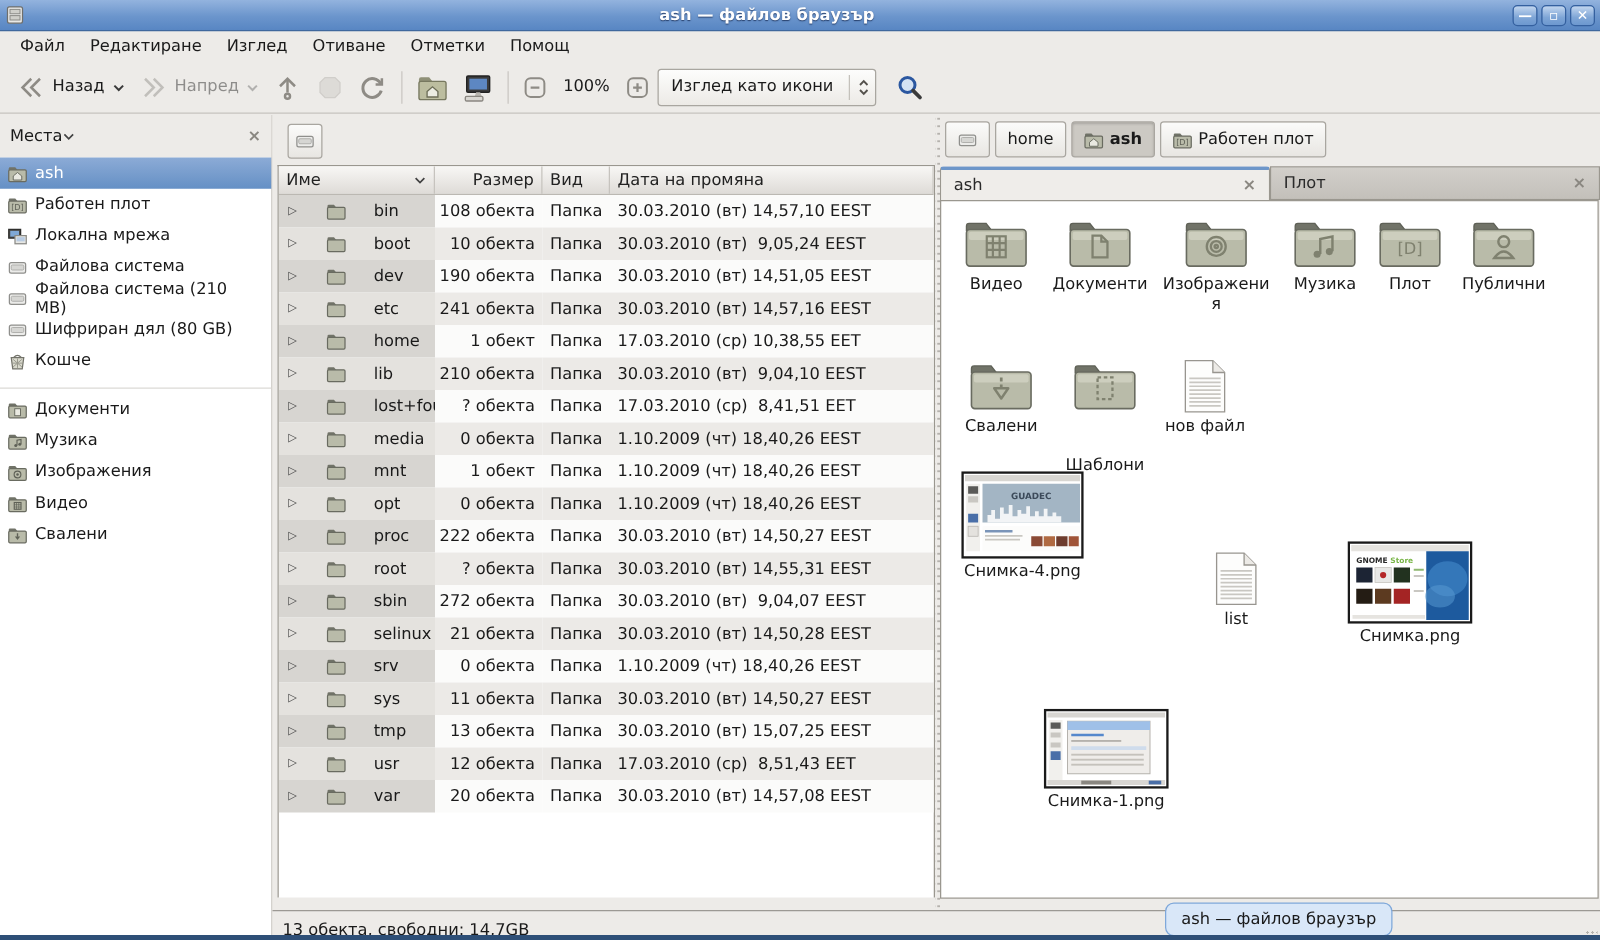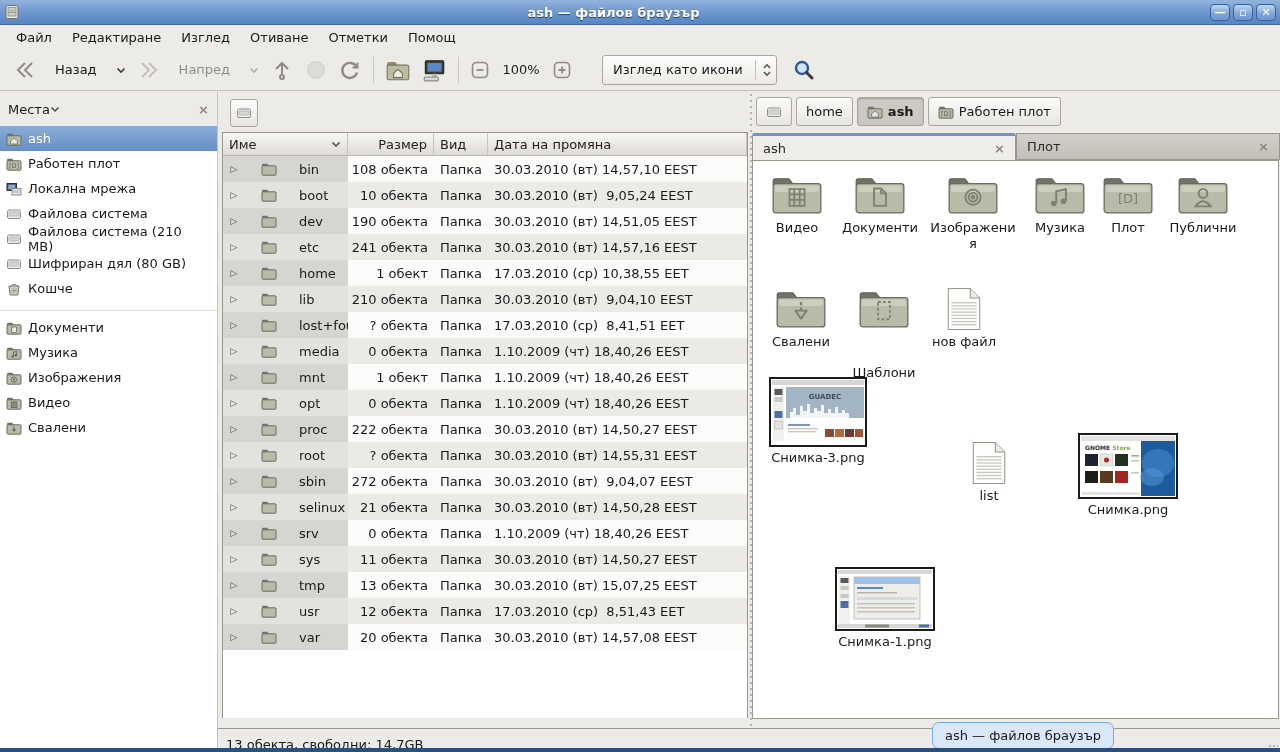--- a/index.html
+++ b/index.html
@@ -17,26 +17,26 @@
     background:linear-gradient(#c2d6ef,#7ea5d6 60%,#6d98cf);color:#fff;font-size:11px;line-height:15px;
     text-align:center;font-weight:bold;box-sizing:border-box}
 
   
   .menubar{position:absolute;left:0;top:25px;right:0;height:24px;display:flex;align-items:center;padding-left:6px}
   .menu-item{padding:3px 10px}
 
   
   .toolbar{position:absolute;left:0;top:49px;right:0;height:42px;border-bottom:1px solid #c6c3be;
     display:flex;align-items:center;padding:0 8px;box-sizing:border-box}
-  .tbtn{display:flex;align-items:center;gap:18px;padding:3px 5px;border-radius:3px}
+  .tbtn{display:flex;align-items:center;gap:5px;padding:3px 5px;border-radius:3px}
   .tbtn.disabled{opacity:.45}
   .tsep{width:1px;height:26px;background:#c9c6c1;margin:0 6px}
   .zoom-label{padding:0 6px;min-width:40px;text-align:center}
   .combo{display:flex;align-items:center;height:28px;border:1px solid #a9a6a0;border-radius:3px;
-    background:linear-gradient(#fdfdfc,#eceae6);padding:0 4px 0 10px;margin-left:25px}
+    background:linear-gradient(#fdfdfc,#eceae6);padding:0 4px 0 10px;margin-left:1px}
   .combo-sep{width:1px;height:20px;background:#c4c1bb;margin:0 6px 0 12px}
 
   
   .sidebar{position:absolute;left:0;top:92px;width:218px;height:656px;background:#fff;border-right:1px solid #c6c3be;box-sizing:border-box}
   .side-head{height:34px;background:#edebe8;display:flex;align-items:center;padding:0 8px;box-sizing:border-box}
   .side-head .lbl{margin-right:0}
   .side-close{margin-left:auto;color:#8a8781;font-weight:bold;font-size:13px}
   .side-item{height:25px;display:flex;align-items:center;gap:6px;padding:0 6px}
   .side-item.selected{background:linear-gradient(#8cabd6,#6590c5);color:#fff}
   .side-sep{height:9px;border-bottom:1px solid #dcdad6;margin-bottom:4px}
@@ -723,21 +723,21 @@
             <rect x="17" y="44" width="78" height="20" fill="#fcfcfb"></rect>
             <rect x="19" y="47" width="22" height="2" fill="#7a94b8"></rect>
             <rect x="19" y="51" width="30" height="1.4" fill="#c9c7c2"></rect>
             <rect x="19" y="54" width="28" height="1.4" fill="#c9c7c2"></rect>
             <rect x="56" y="52" width="9" height="8" fill="#8a4a36"></rect>
             <rect x="66" y="52" width="9" height="8" fill="#b06a42"></rect>
             <rect x="76" y="52" width="9" height="8" fill="#6e3c2e"></rect>
             <rect x="86" y="52" width="8" height="8" fill="#a05438"></rect>
           </svg>
         </span>
-        <div class="ivlabel wrap">Снимка-3.png</div>
+        <div class="ivlabel wrap">Снимка-4.png</div>
       </div>
       <div class="ivitem" style="left: 210px; top: 280px; width: 52px;">
         <span class="file-icon">
           <svg viewBox="0 0 34 42" width="100%" height="100%">
             <path d="M2 1.5 h21 l9 9 V40.5 H2 z" fill="#fdfdfc" stroke="#98958f"></path>
             <path d="M23 1.5 v9 h9" fill="#eceae6" stroke="#98958f"></path>
             <g stroke="#c9c7c2" stroke-width="1.3">
               <path d="M5 15 h24"></path>
               <path d="M5 18 h24"></path>
               <path d="M5 21 h24"></path>

